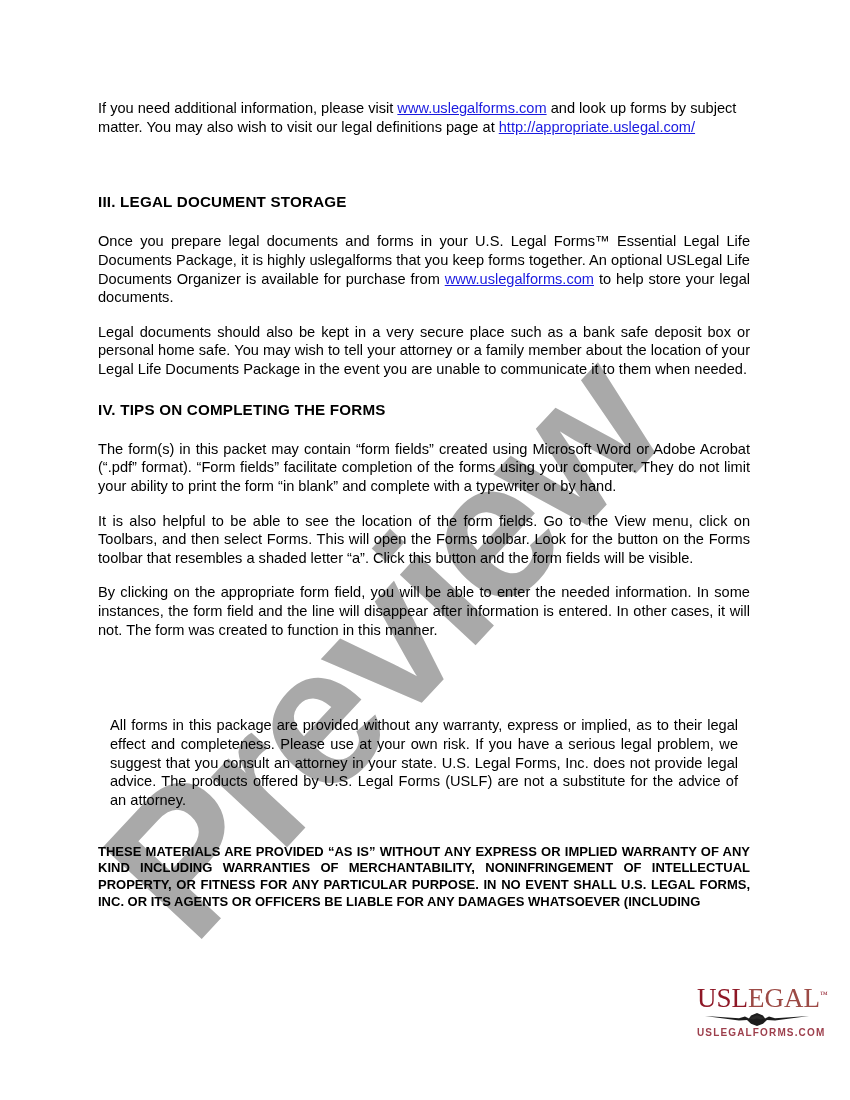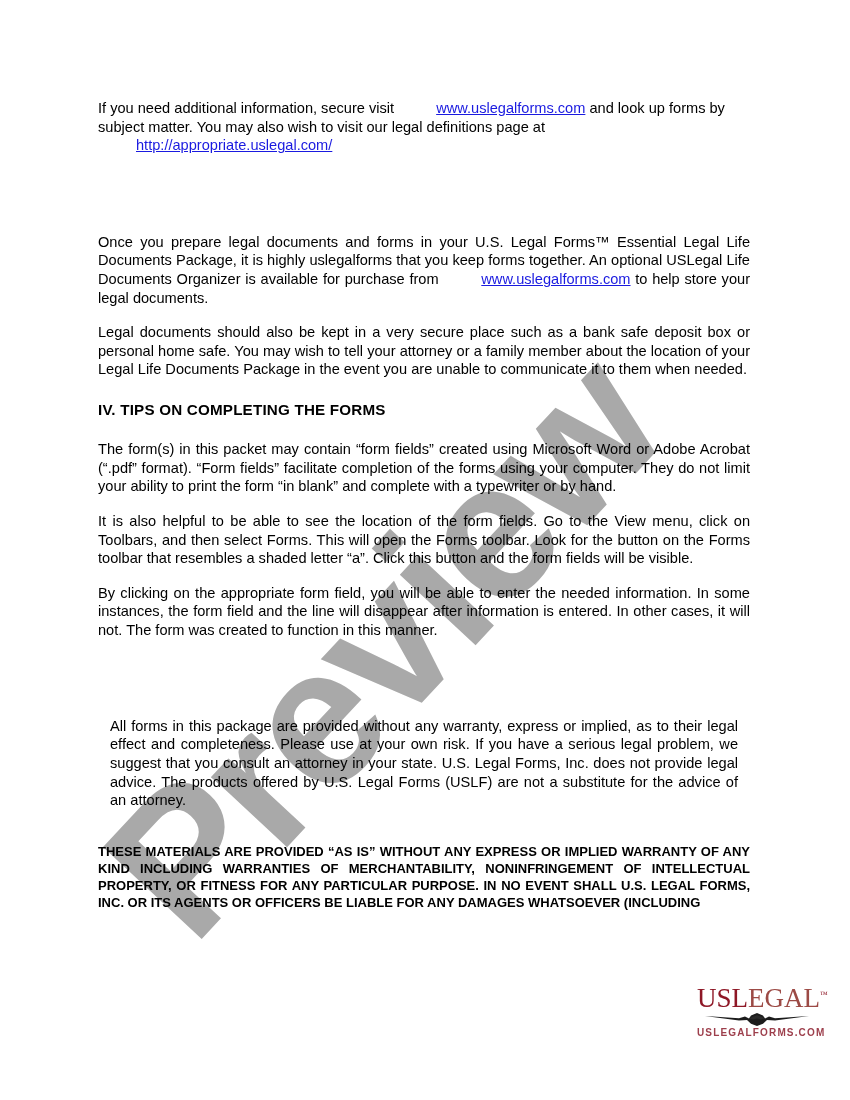--- a/index.html
+++ b/index.html
@@ -63,21 +63,20 @@
     color: #000000;
     font-weight: 400;
   }
   .para.justify { text-align: justify; text-align-last: left; }
   .para.left { text-align: left; }
 
   a.link,
   .link {
     color: #1a1ae0;
     text-decoration: underline;
-    margin-left: 38px;
   }
 
   h2.heading {
     font-size: 15.2px;
     font-weight: 700;
     line-height: 1.2;
     margin: 0;
     letter-spacing: 0.2px;
     color: #000000;
   }
@@ -163,24 +162,25 @@
 <body>
 
 <div class="page">
 
   <div class="watermark-layer">
     <div class="watermark-text">Preview</div>
   </div>
 
   <div class="content">
 
-    <p class="para left"><span>If you need additional information, secure visit </span><a class="link" href="#">www.uslegalforms.com</a><span> and look up forms by subject matter.  You may also wish to visit our legal definitions page at </span><a class="link" href="#">http://appropriate.uslegal.com/</a></p>
+    <p class="para left"><span>If you need additional information, please visit </span><a class="link" href="#">www.uslegalforms.com</a><span> and look up forms by subject matter.  You may also wish to visit our legal definitions page at </span><a class="link" href="#">http://appropriate.uslegal.com/</a></p>
 
     <div class="sp-intro"></div>
 
+    <h2 class="heading">III.  LEGAL DOCUMENT STORAGE</h2>
 
     <div class="sp-h3"></div>
 
     <p class="para justify"><span>Once you prepare legal documents and forms in your U.S. Legal Forms™ Essential Legal Life Documents Package, it is highly uslegalforms that you keep forms together.  An optional USLegal Life Documents Organizer is available for purchase from </span><a class="link" href="#">www.uslegalforms.com</a><span> to help store your legal documents.</span></p>
 
     <div class="sp-p1"></div>
 
     <p class="para justify">Legal documents should also be kept in a very secure place such as a bank safe deposit box or personal home safe.  You may wish to tell your attorney or a family member about the location of your Legal Life Documents Package in the event you are unable to communicate it to them when needed.</p>
 
     <div class="sp-p2"></div>

